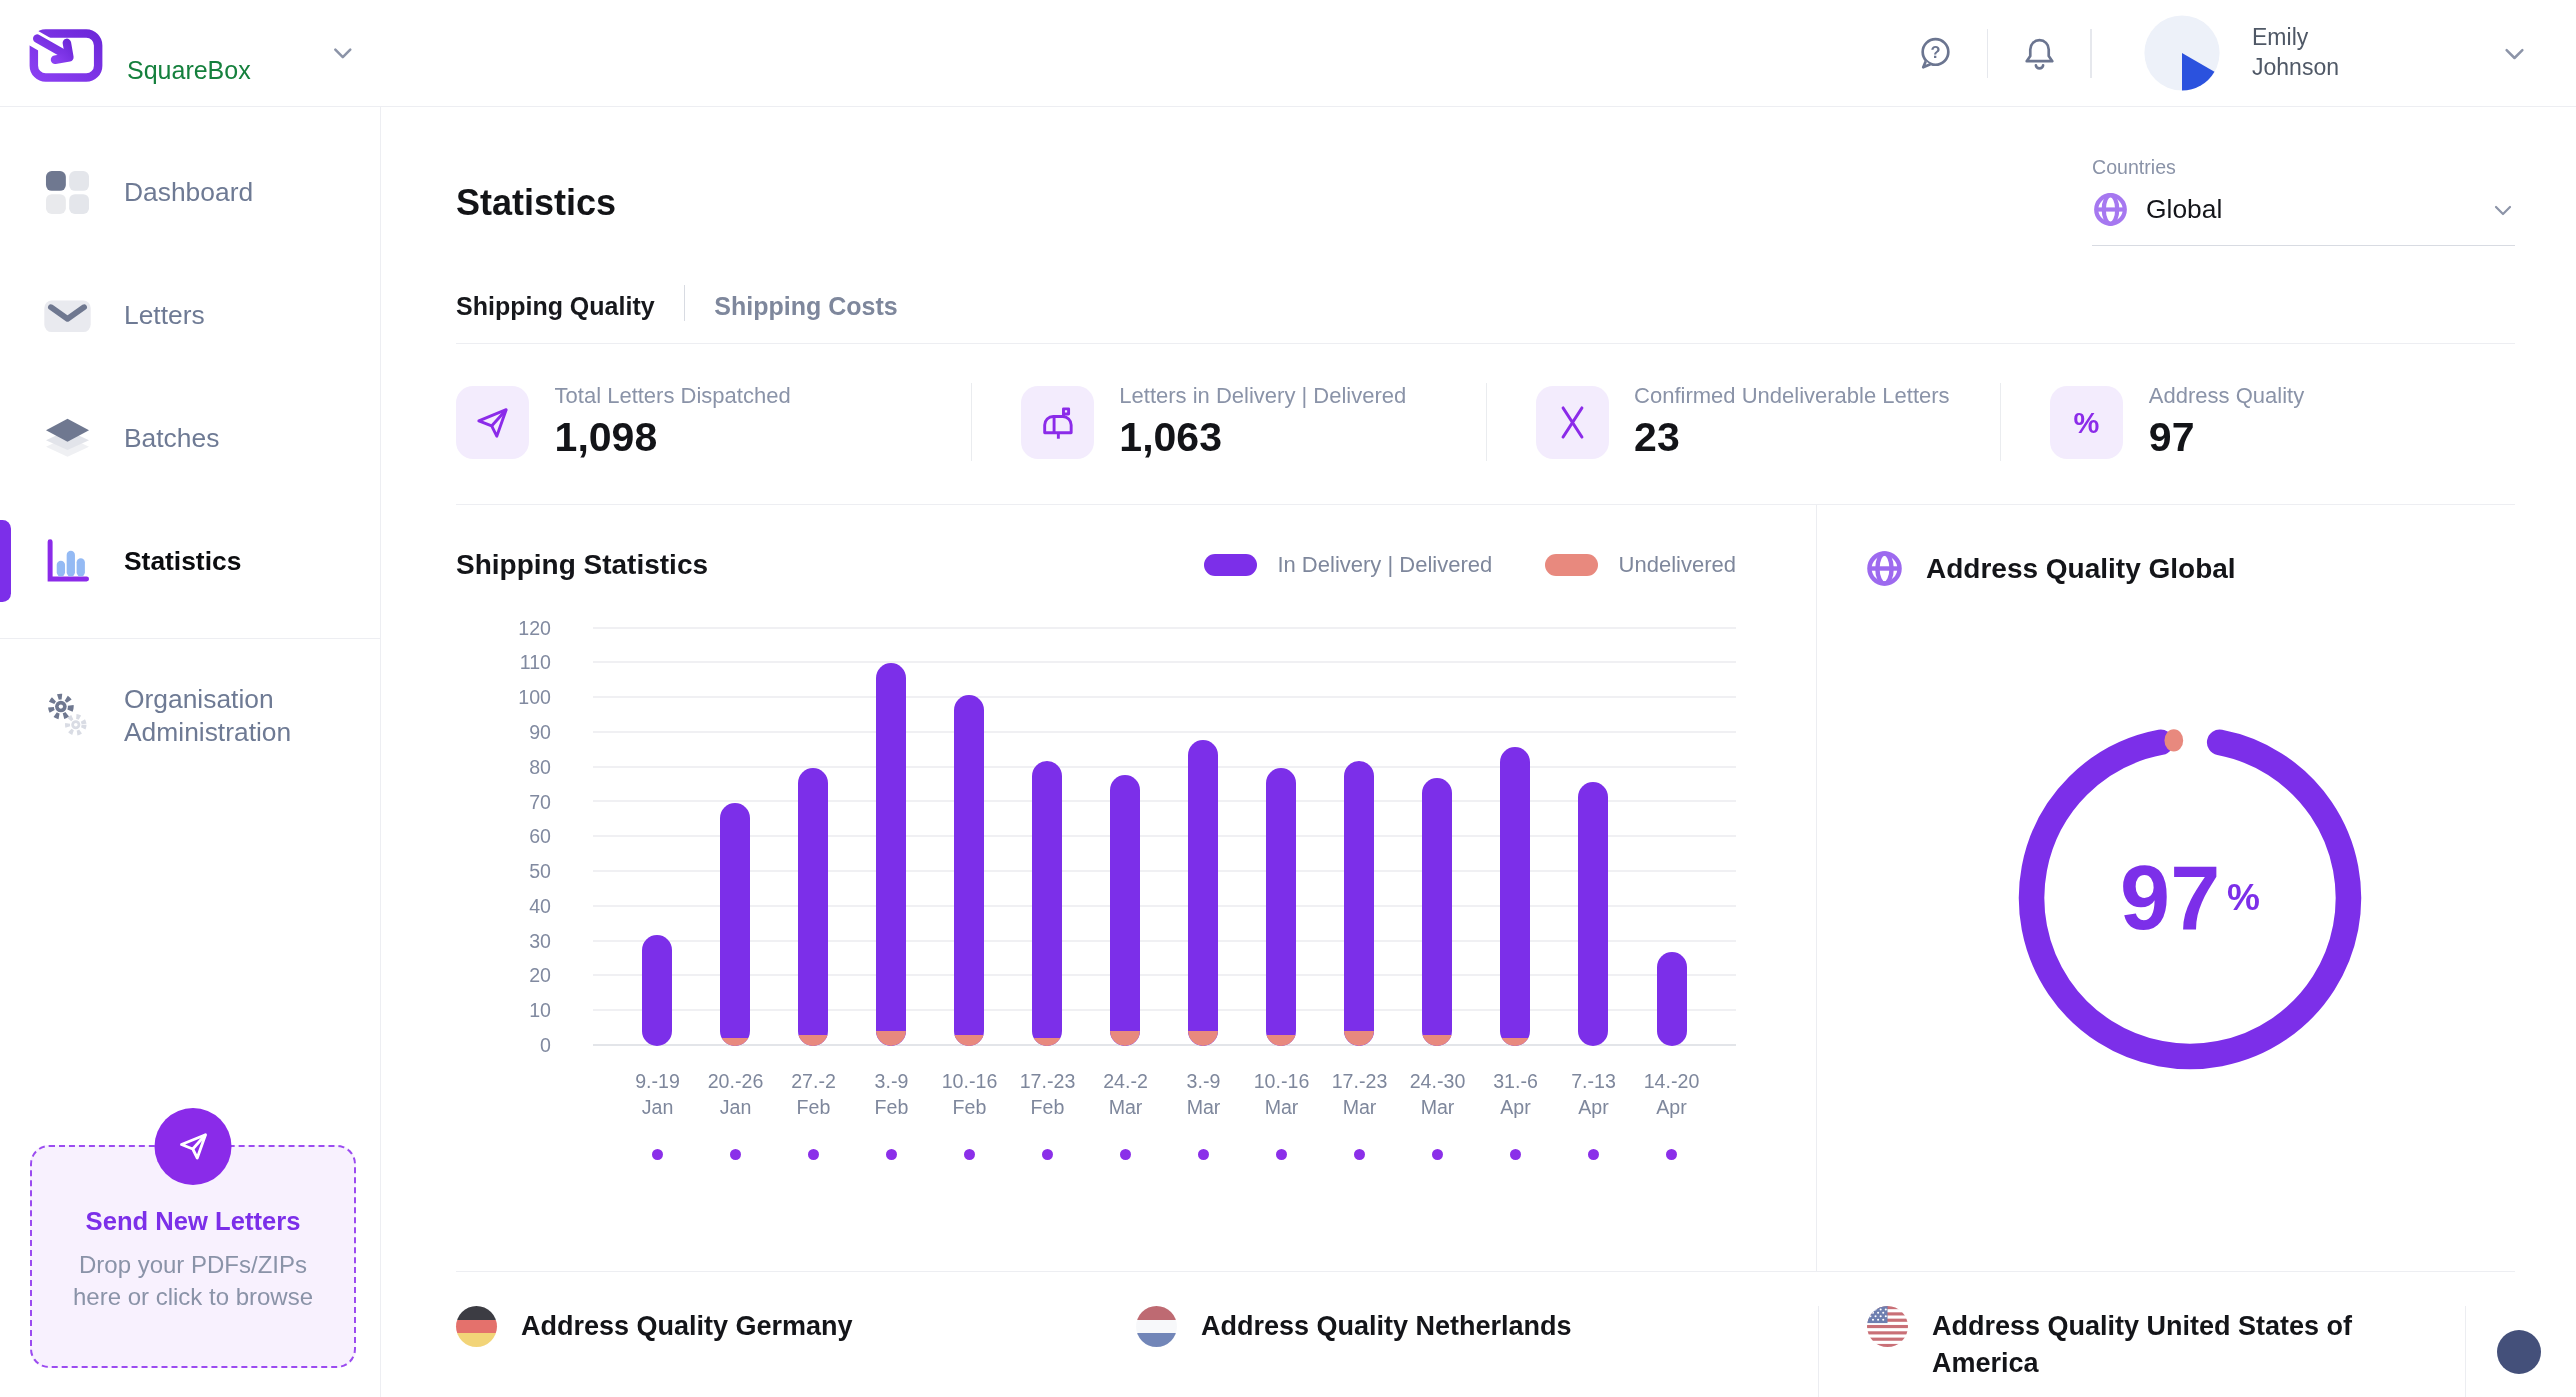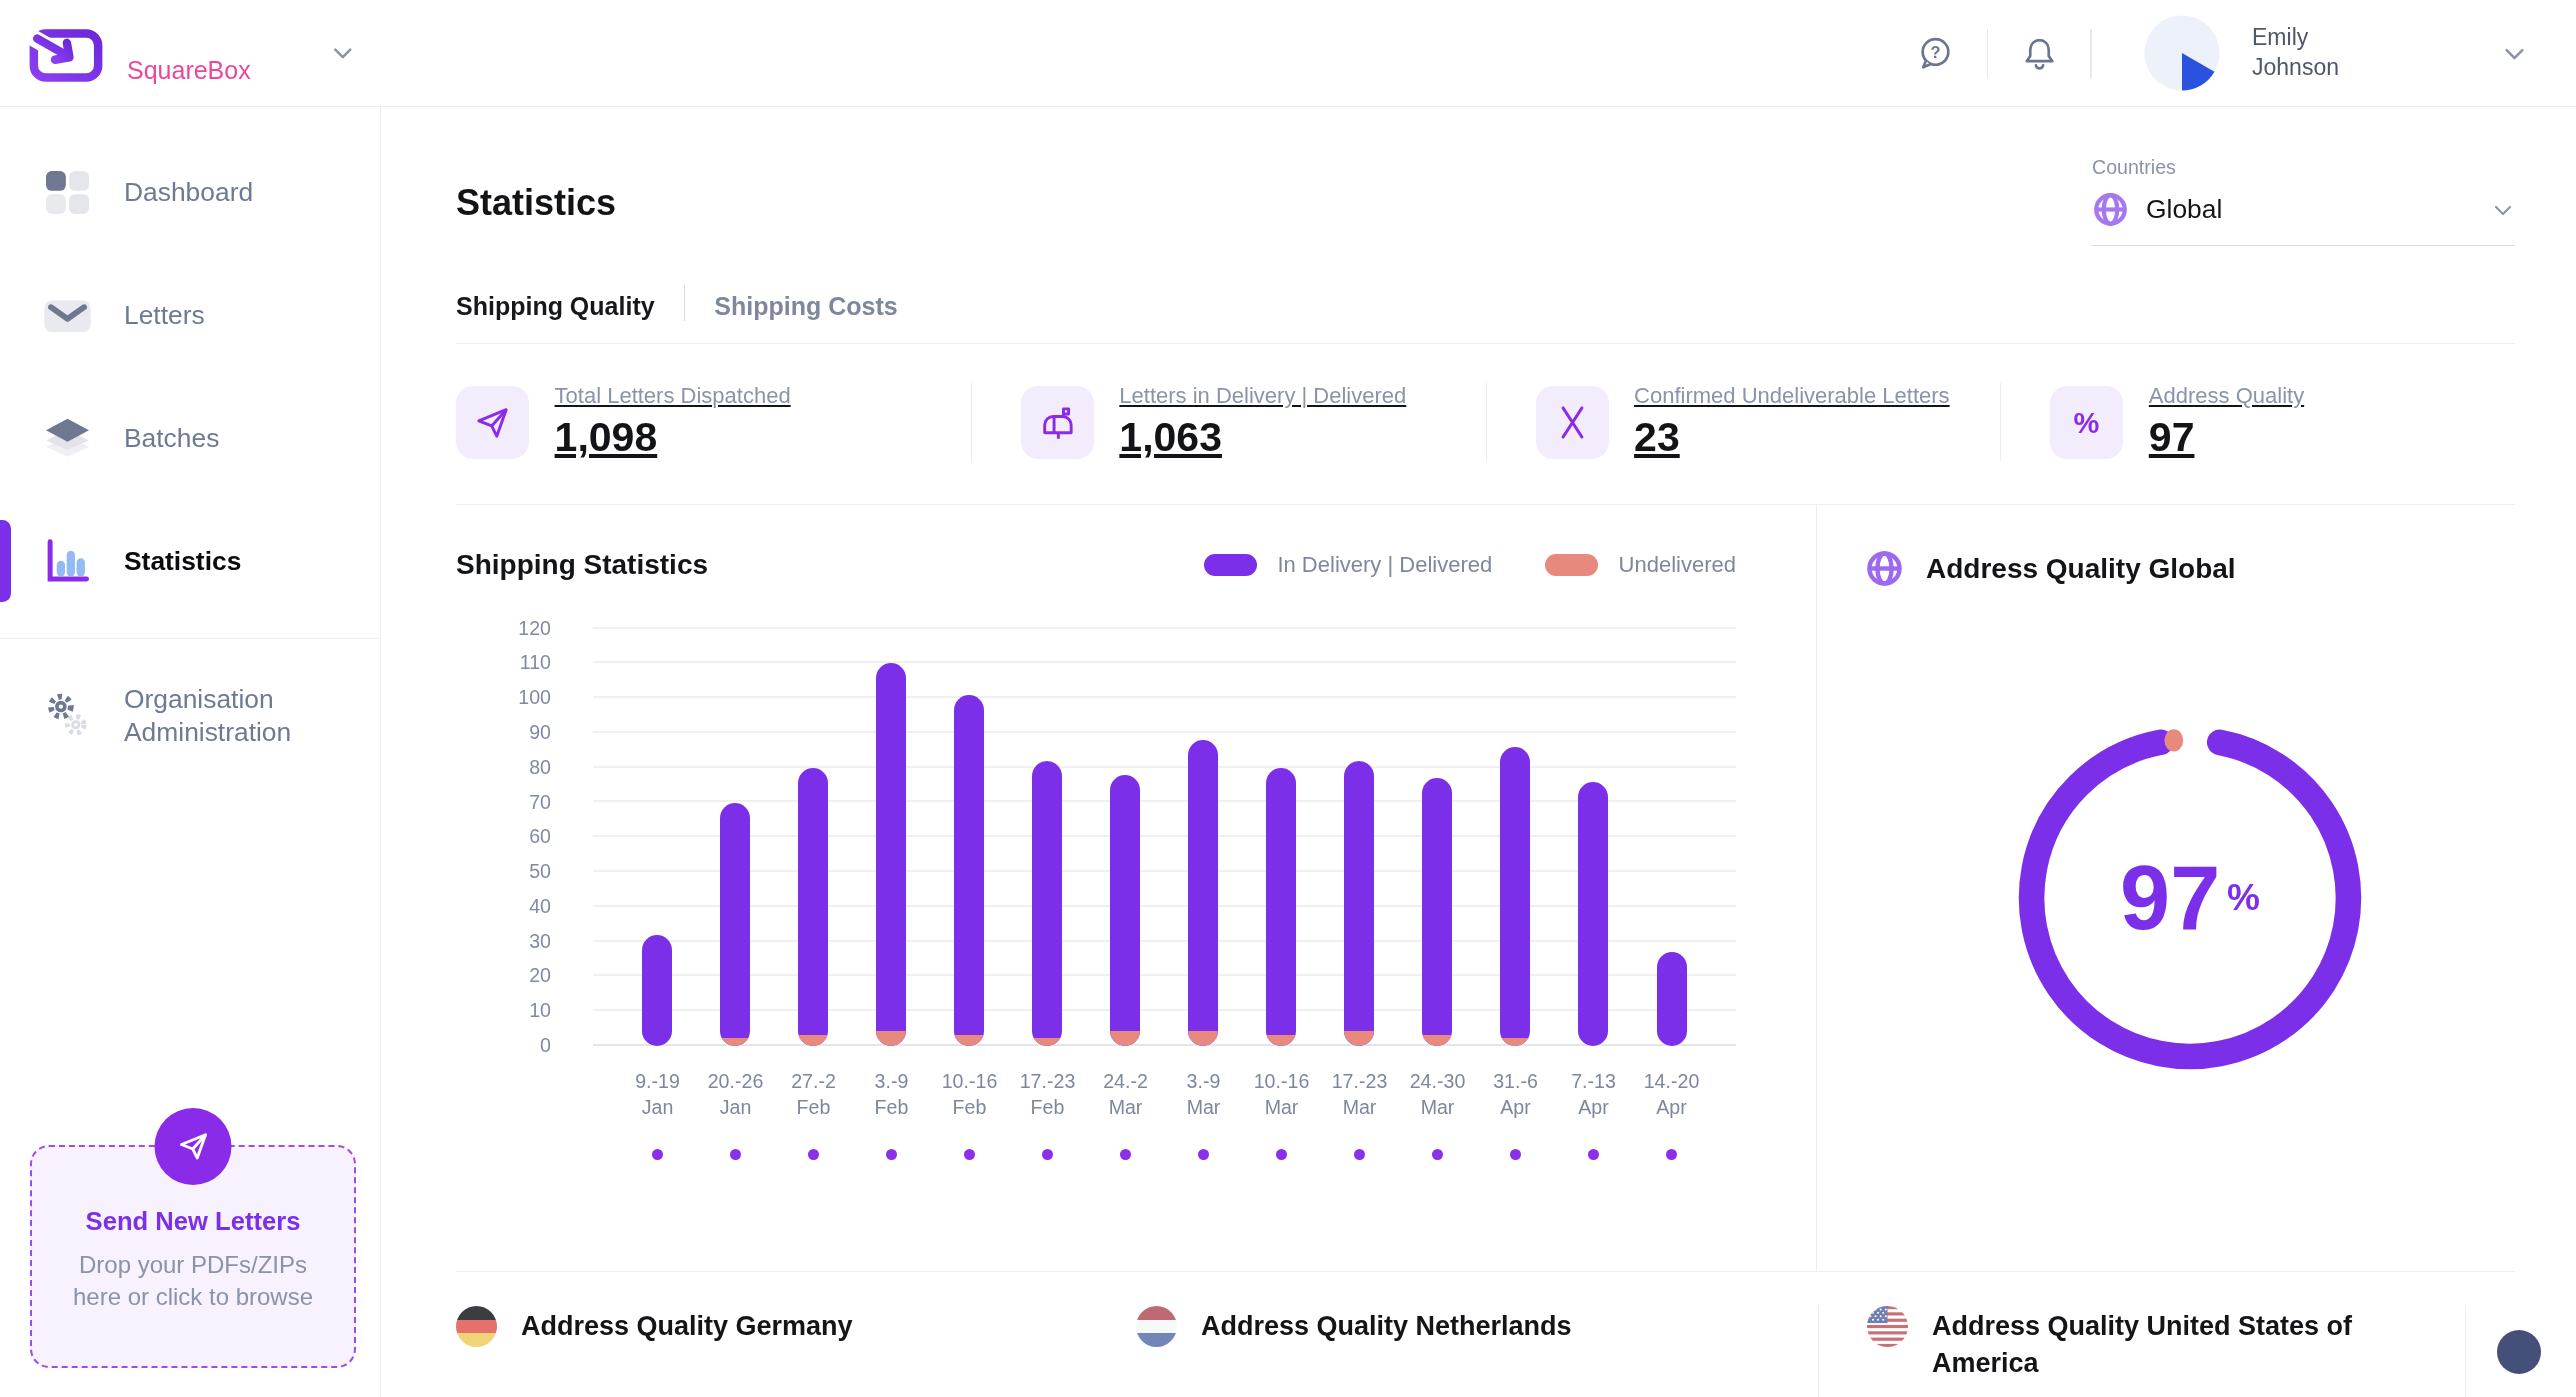--- a/index.html
+++ b/index.html
@@ -2,21 +2,21 @@
 <html style="font-size:13.6px"><head>
 <meta charset="utf-8">
 <style>
   * { margin:0; padding:0; box-sizing:border-box; }
   html,body { width:2576px; height:1397px; overflow:hidden; background:#fff;
     font-family:"Liberation Sans","DejaVu Sans",sans-serif; color:#131417; }
 
   
   .topbar { height:107px; display:flex; align-items:center; border-bottom:1.7px solid #EDEEF2; background:#fff; }
   .brand-area { width:381px; display:flex; align-items:center; padding:0 25.6px 0 27px; flex-shrink:0; }
-  .brand-name { font-size:25px; font-weight:500; color:#ec4899; margin-left:22px;margin-top:34px; }
+  .brand-name { font-size:25px; font-weight:500; color:#15803d; margin-left:22px;margin-top:34px; }
   .brand-area .spacer { flex:1; }
   .topbar-right { margin-left:auto; display:flex; align-items:center; padding-right:48px; gap:0; }
   .tb-icon-btn { width:102px; display:flex; justify-content:center; cursor:pointer; }
   .tb-sep { width:1.7px; height:49px; background:#E6E8ED; }
   .avatar-wrap { margin:0 29px 0 49px; }
   .user-name { font-size:23px; color:#4F5866; line-height:1.3; }
   .user-chevron { margin-left:162px; }
 
   
   .sidebar { position:absolute; top:107px; left:0; width:381px; height:1290px;
@@ -47,21 +47,21 @@
   .filter-value { font-size:26.4px; color:#14151A; margin-left:17px; }
   .filter-row .chev { margin-left:auto; }
 
   .tabs { display:flex; align-items:center; margin-top:34px; border-bottom:1.7px solid #EDEEF2; }
   .tab { font-size:25px; font-weight:700; padding-bottom:22px; cursor:pointer;margin-top:12px; }
   .tab.active { color:#17181C; }
   .tab.inactive { color:#7E879C; font-weight:600; }
   .tab-sep { width:1.7px; height:36px; background:#D8DBE2; margin:0 29px 17px; }
 
   
-  .cards { display:flex; padding:39px 0 43px;text-decoration:underline; }
+  .cards { display:flex; padding:39px 0 43px; }
   .card { width:25%; display:flex; align-items:center; }
   .card + .card { border-left:1.7px solid #EAECEF; padding-left:49px; }
   .card-icon { width:73px; height:73px; border-radius:17px; background:#F3ECFD; display:flex; align-items:center; justify-content:center; flex-shrink:0; }
   .card-texts { margin-left:25.6px; }
   .card-label { font-size:22px; color:#8A93A8; }
   .card-value { font-size:41px; font-weight:700; color:#131418; margin-top:5.1px; }
 
   
   .split { display:flex; border-top:1.7px solid #EDEEF2; height:767px; }
   .col-chart { width:1360px; padding:44px 80px 0 0; flex-shrink:0; }

